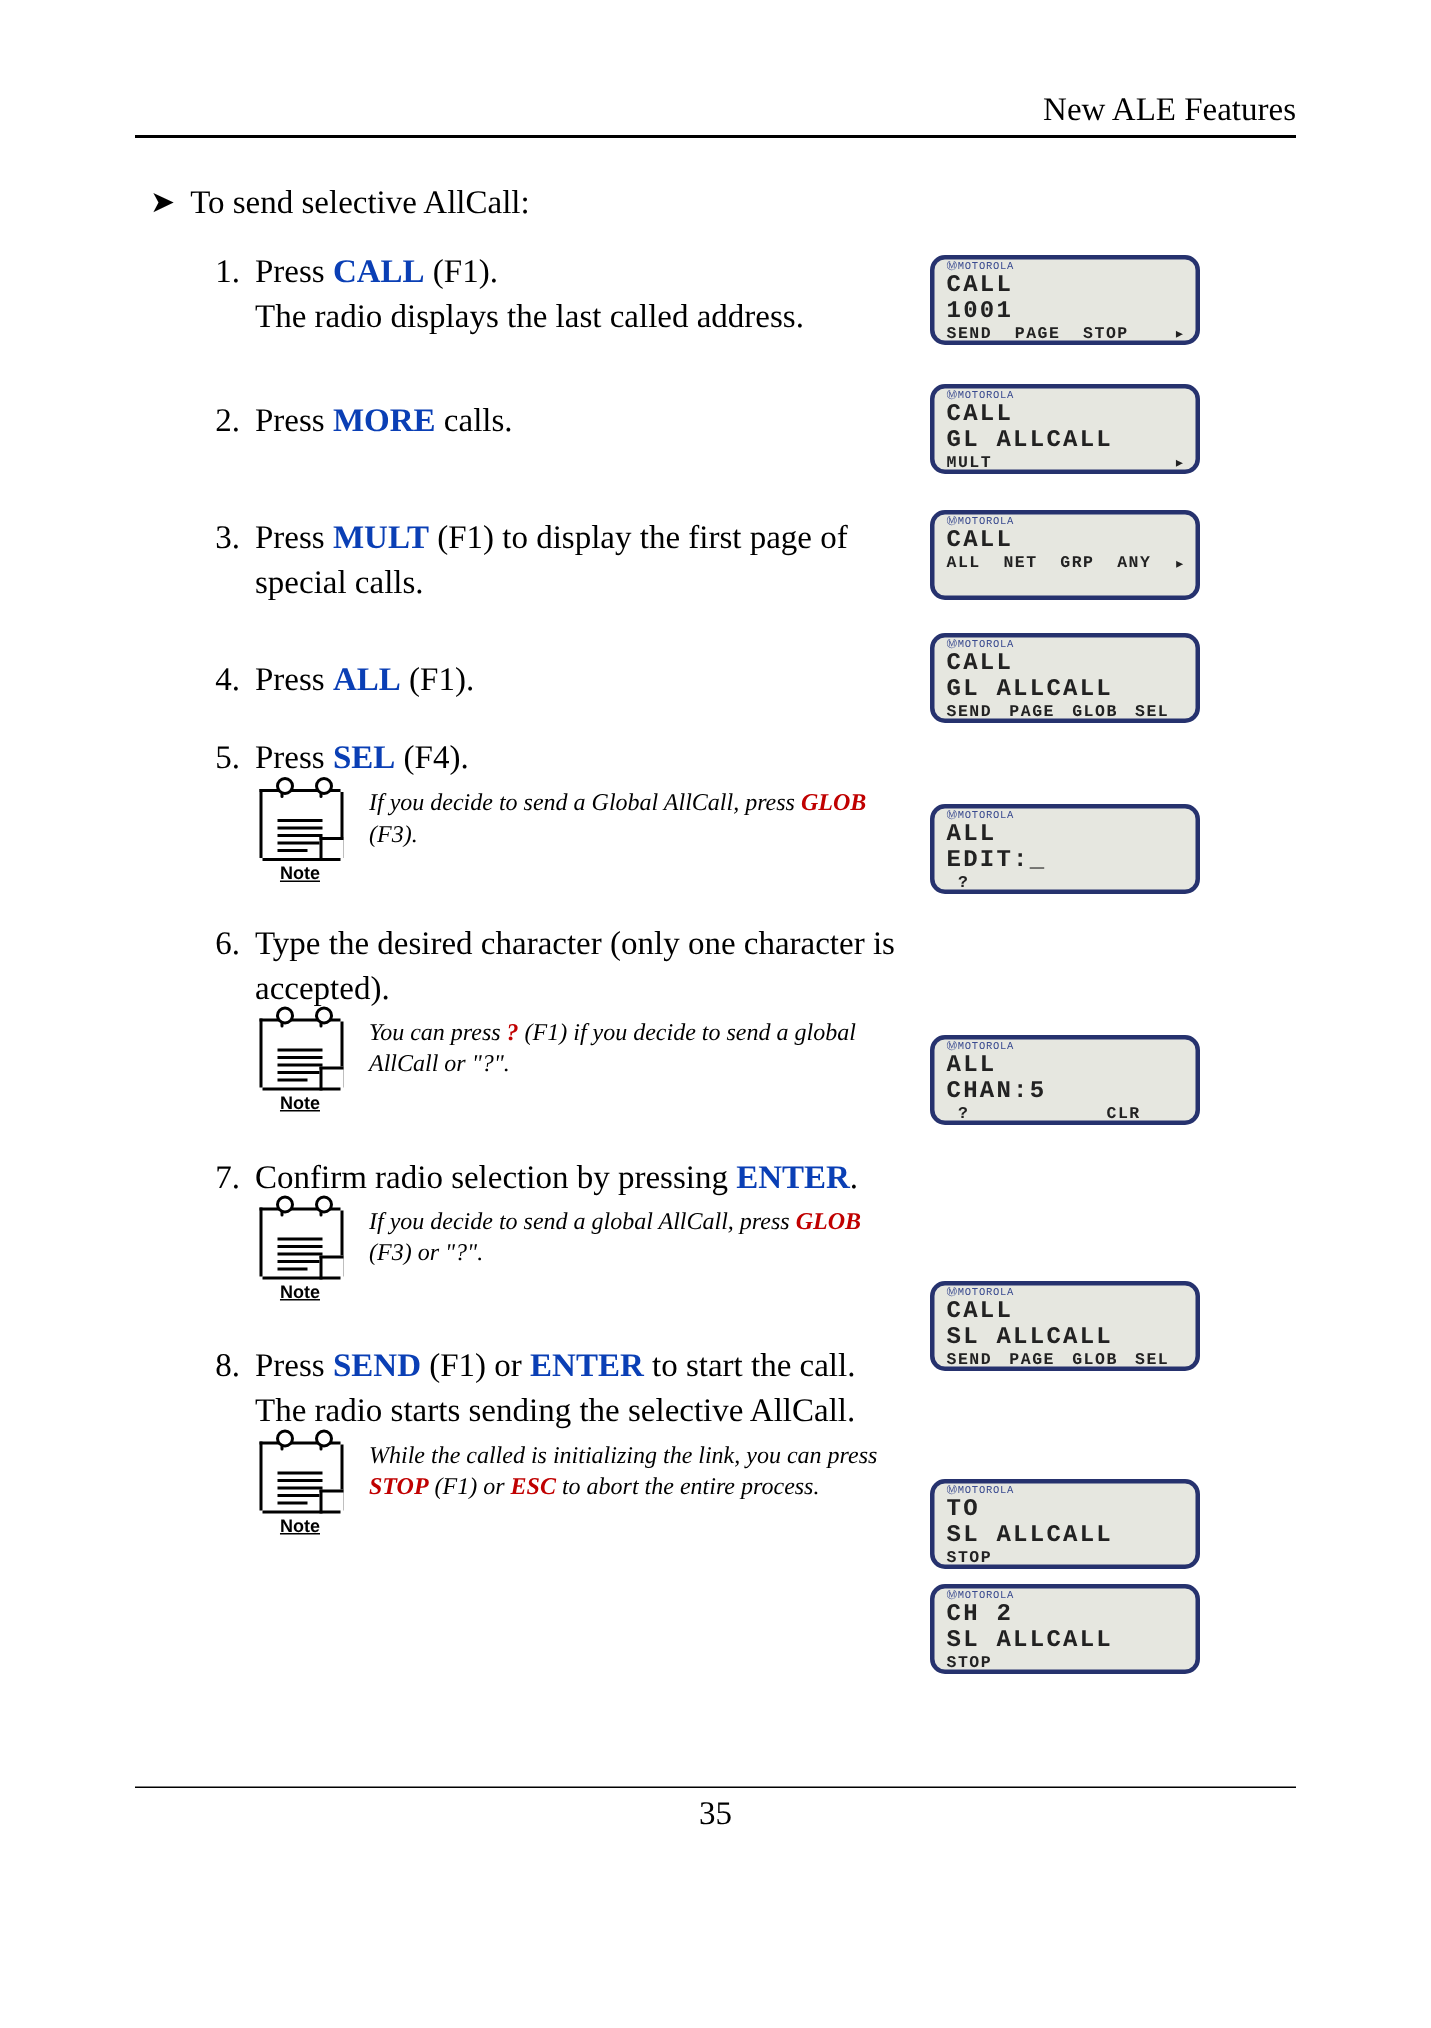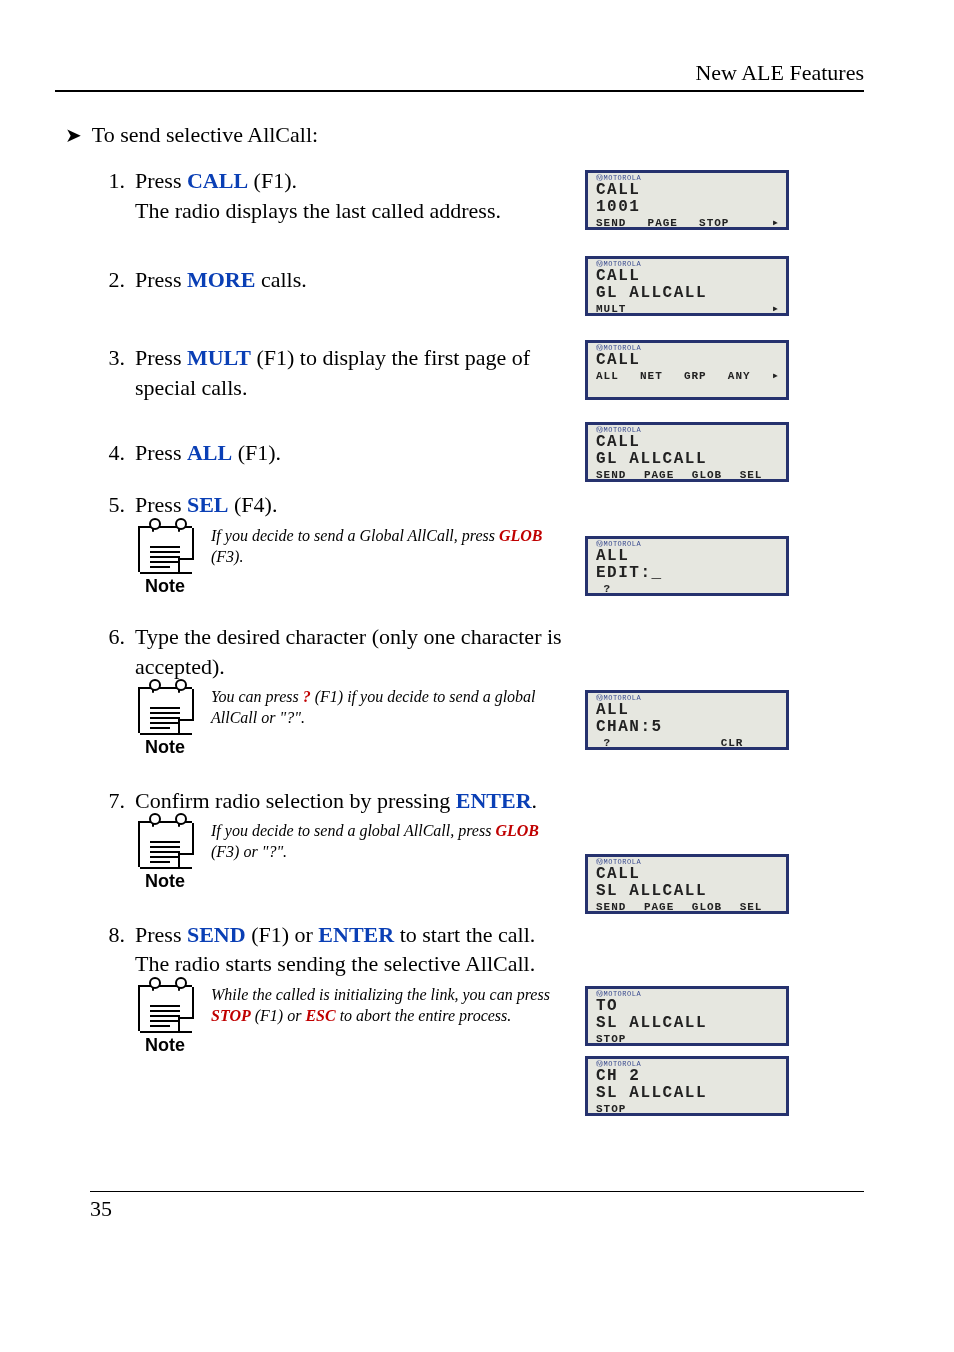--- a/index.html
+++ b/index.html
@@ -4,21 +4,21 @@
 <style>
   body {
     margin: 0;
     padding: 0;
     font-family: "Times New Roman", serif;
     background: #fff;
     color: #000;
     width: 954px;
   }
   .page {
-    padding: 60px 90px 40px 55px;
+    padding: 60px 90px 40px 90px;
     position: relative;
     min-height: 1272px;
     box-sizing: border-box;
   }
   .header-title {
     text-align: right;
     font-size: 22px;
     padding-bottom: 4px;
     border-bottom: 2px solid #000;
     margin-bottom: 30px;
@@ -136,40 +136,41 @@
   }
   .note-fold:after{
     content:"";
     position:absolute;
     right:-2px; bottom:-2px;
     width:0; height:0;
   }
   .note-label {
     font-family: Arial, sans-serif;
     font-weight: bold;
-    font-size: 18px;
+    font-size: 12px;
     margin-top: 2px;
+    text-decoration: underline;
   }
   .note-text {
     font-style: italic;
     font-size: 16px;
     line-height: 1.3;
     flex: 1;
   }
 
   .screens {
     width: 210px;
     display: flex;
     flex-direction: column;
   }
   .lcd {
-    width: 204px;
+    width: 180px;
     height: 60px;
     border: 3px solid #26326e;
-    border-radius: 0;
+    border-radius: 10px;
     background: #e6e7e0;
     font-family: "Courier New", monospace;
     color: #222;
     box-sizing: border-box;
     padding: 1px 6px 0 8px;
     position: relative;
     overflow: hidden;
   }
   .lcd .brand {
     font-size: 7px;
@@ -199,21 +200,21 @@
   .lcd .more-arrow {
     font-size: 12px;
     line-height: 12px;
   }
 
   .footer {
     position: absolute;
     bottom: 50px;
     left: 90px; right: 90px;
     border-top: 1px solid #000;
-    text-align: left;
+    text-align: center;
     font-size: 22px;
     padding-top: 4px;
   }
 </style>
 </head>
 <body>
 
 <div class="page">
 
   <div class="header-title">New ALE Features</div>

